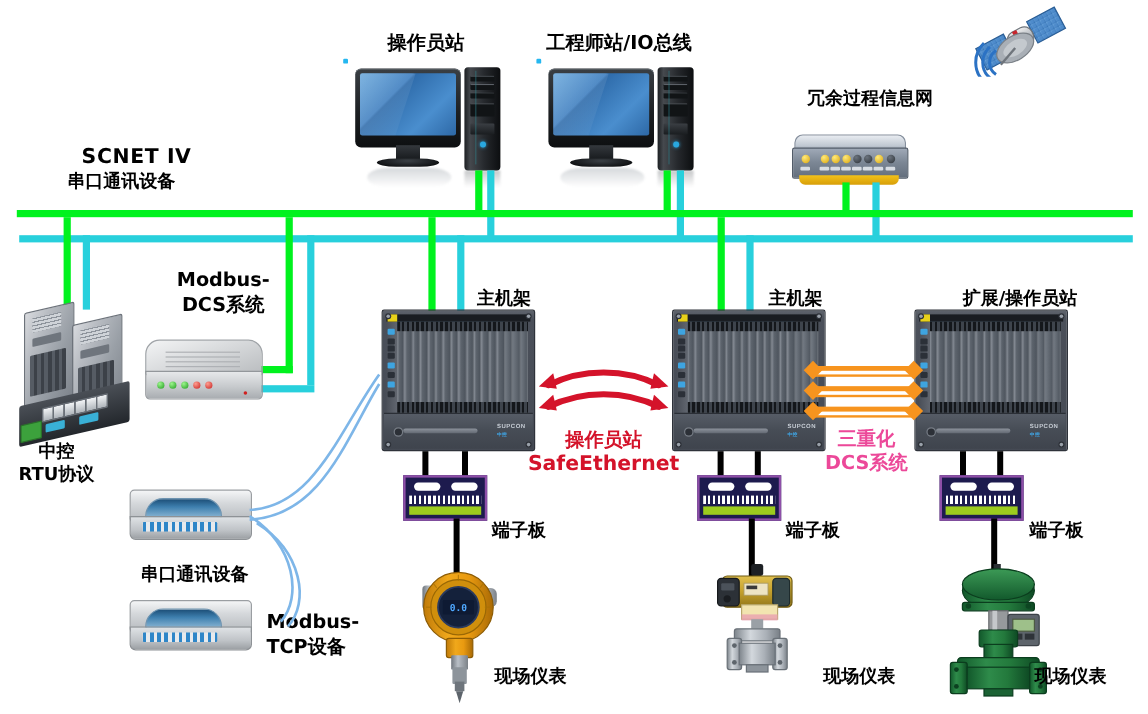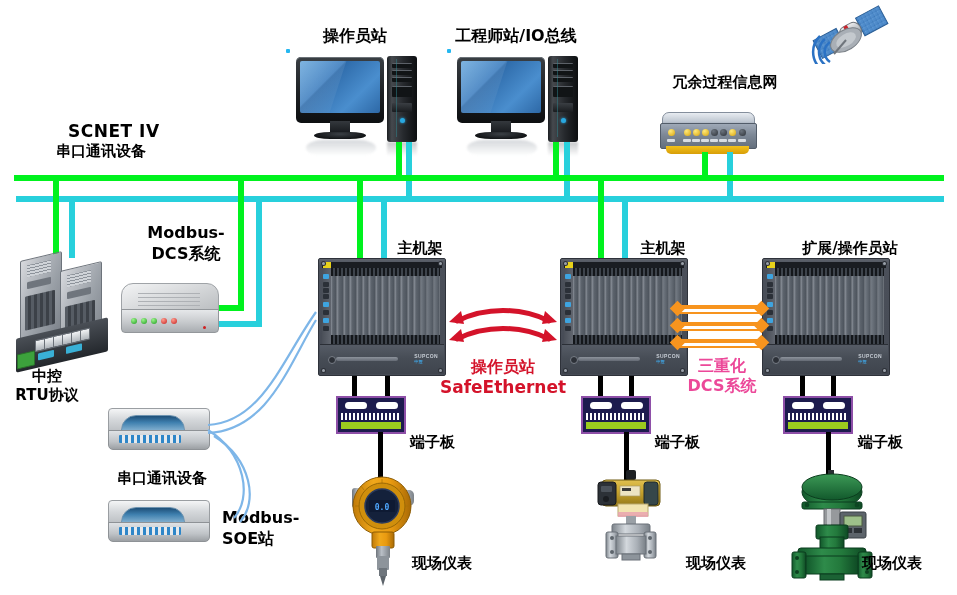--- a/index.html
+++ b/index.html
@@ -448,21 +448,21 @@
   <div class="serial" style="left:108px;top:500px;">
     <div class="lid">
       <div class="dome"></div>
     </div>
     <div class="front">
       <div class="bars"></div>
     </div>
   </div>
   <div class="lbl cn ctr" style="left:162px;top:470px;font-size:15px;">串口通讯设备</div>
   <div class="lbl lbl-blue" style="left:222px;top:509px;font-size:16px;">Modbus-</div>
-  <div class="lbl cn lbl-blue" style="left:222px;top:530px;font-size:16px;">SOE站</div>
+  <div class="lbl cn lbl-blue" style="left:222px;top:530px;font-size:16px;">TCP设备</div>
 
   <svg class="abs" style="left:0;top:240px;width:340px;height:300px;overflow:visible;">
     <path d="M208,185 C262,182 282,120 316,72" fill="none" stroke="#7EB6E8" stroke-width="2.2"></path>
     <path d="M208,193 C268,190 288,126 316,80" fill="none" stroke="#7EB6E8" stroke-width="2.2"></path>
     <path d="M208,190 C246,214 252,258 234,278" fill="none" stroke="#7EB6E8" stroke-width="2.2"></path>
     <path d="M214,196 C252,220 258,262 240,282" fill="none" stroke="#7EB6E8" stroke-width="2.2"></path>
   </svg>
 
   <div class="lbl cn ctr" style="left:420px;top:240px;font-size:15px;">主机架</div>
   <div class="lbl cn ctr" style="left:663px;top:240px;font-size:15px;">主机架</div>

